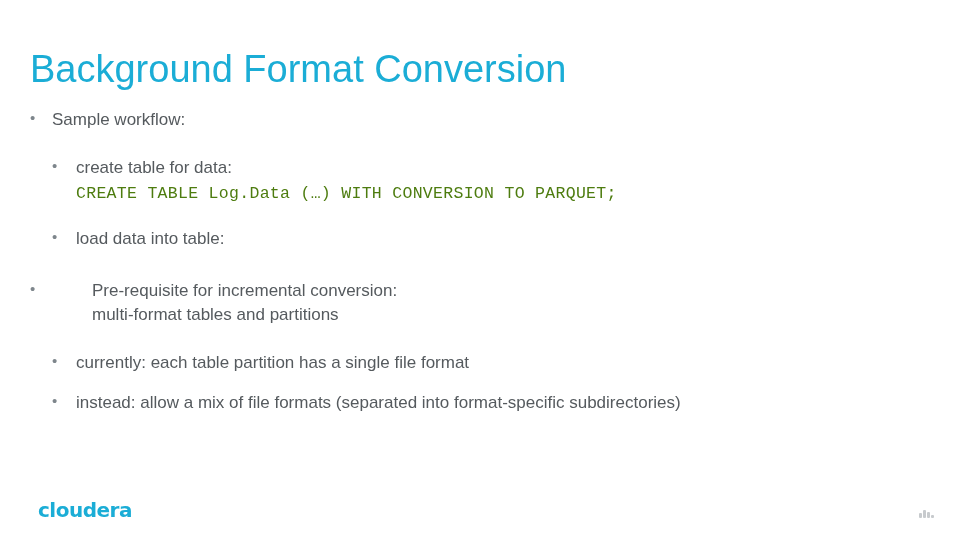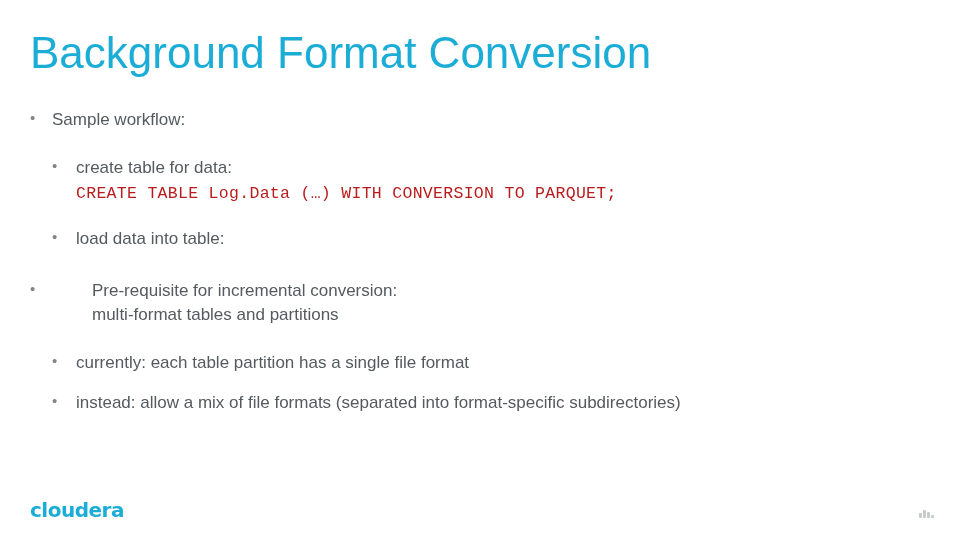--- a/index.html
+++ b/index.html
@@ -15,22 +15,22 @@
   }
   .slide {
     position: relative;
     width: 959px;
     height: 540px;
     box-sizing: border-box;
   }
   .slide-title {
     position: absolute;
     left: 30px;
-    top: 28px;
-    font-size: 44px;
+    top: 48px;
+    font-size: 38px;
     font-weight: normal;
     color: #1badd6;
     letter-spacing: 0px;
     white-space: nowrap;
   }
   .body {
     position: absolute;
     left: 30px;
     top: 108px;
     width: 905px;
@@ -68,35 +68,35 @@
   }
   .lvl2 > .dot {
     width: 24px;
     font-size: 15px;
     padding-top: 2px;
   }
   .code {
     font-family: "Liberation Mono", monospace;
     font-size: 16.5px;
     line-height: 23px;
-    color: #b91c1c;
+    color: #4d7c0f;
     margin-left: 46px;
     white-space: pre;
     letter-spacing: 0.3px;
   }
   .gap-sm { height: 14px; }
   .gap-md { height: 22px; }
   .gap-lg { height: 26px; }
   .two-line {
     line-height: 24px;
     margin-left: 40px;
   }
   .footer-logo {
     position: absolute;
-    left: 30px;
+    left: 38px;
     bottom: 18px;
     font-size: 20px;
     font-weight: bold;
     color: #1badd6;
     letter-spacing: -0.5px;
     font-family: "DejaVu Sans", sans-serif;
   }
   .footer-mark {
     position: absolute;
     right: 26px;

